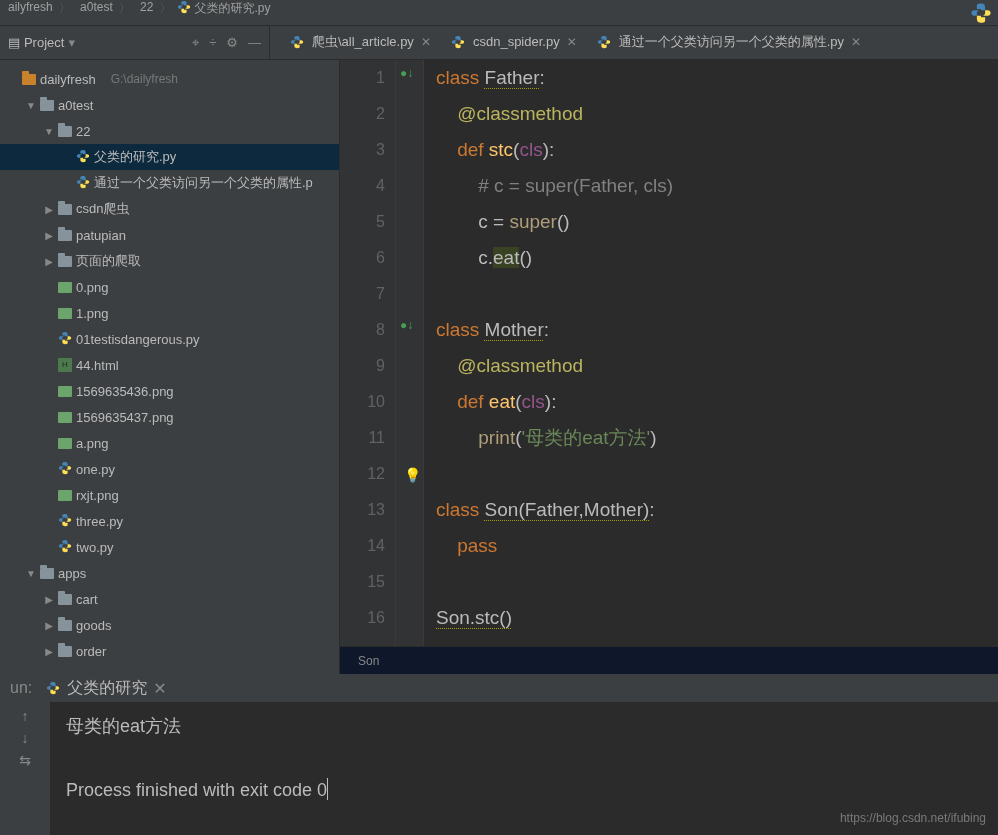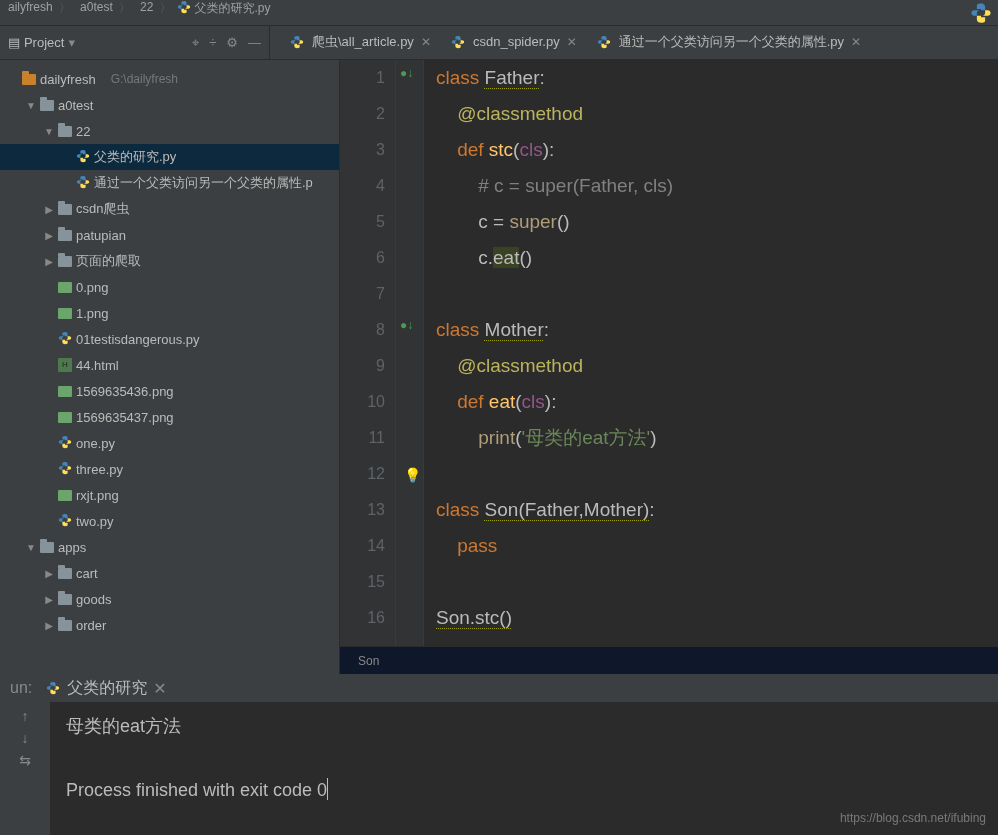--- a/index.html
+++ b/index.html
@@ -238,43 +238,50 @@
         <div class="tree-row" style="padding-left: 42px;">
           <span class="chev"></span>
           <span class="icon">
             <span class="img-icon"></span>
           </span>
           <span class="label">1569635437.png</span>
         </div>
         <div class="tree-row" style="padding-left: 42px;">
           <span class="chev"></span>
           <span class="icon">
+            <span class="img-icon"></span>
+          </span>
+          <span class="label">a.png</span>
+        </div>
+        <div class="tree-row" style="padding-left: 42px;">
+          <span class="chev"></span>
+          <span class="icon">
             <span><svg width="14" height="14" viewBox="0 0 16 16">
                 <path fill="#4584b6" d="M8 1c-3 0-3 1-3 2v2h3v1H3c-1 0-2 1-2 2s1 2 2 2h2V8c0-1 1-2 2-2h4V4c0-1 0-3-3-3z"></path>
                 <path fill="#ffde57" d="M8 15c3 0 3-1 3-2v-2H8v-1h5c1 0 2-1 2-2s-1-2-2-2h-2v2c0 1-1 2-2 2H5v2c0 1 0 3 3 3z"></path>
               </svg></span>
           </span>
           <span class="label">one.py</span>
         </div>
         <div class="tree-row" style="padding-left: 42px;">
           <span class="chev"></span>
           <span class="icon">
+            <span class="img-icon"></span>
+          </span>
+          <span class="label">rxjt.png</span>
+        </div>
+        <div class="tree-row" style="padding-left: 42px;">
+          <span class="chev"></span>
+          <span class="icon">
             <span><svg width="14" height="14" viewBox="0 0 16 16">
                 <path fill="#4584b6" d="M8 1c-3 0-3 1-3 2v2h3v1H3c-1 0-2 1-2 2s1 2 2 2h2V8c0-1 1-2 2-2h4V4c0-1 0-3-3-3z"></path>
                 <path fill="#ffde57" d="M8 15c3 0 3-1 3-2v-2H8v-1h5c1 0 2-1 2-2s-1-2-2-2h-2v2c0 1-1 2-2 2H5v2c0 1 0 3 3 3z"></path>
               </svg></span>
           </span>
           <span class="label">three.py</span>
-        </div>
-        <div class="tree-row" style="padding-left: 42px;">
-          <span class="chev"></span>
-          <span class="icon">
-            <span class="img-icon"></span>
-          </span>
-          <span class="label">rxjt.png</span>
         </div>
         <div class="tree-row" style="padding-left: 42px;">
           <span class="chev"></span>
           <span class="icon">
             <span><svg width="14" height="14" viewBox="0 0 16 16">
                 <path fill="#4584b6" d="M8 1c-3 0-3 1-3 2v2h3v1H3c-1 0-2 1-2 2s1 2 2 2h2V8c0-1 1-2 2-2h4V4c0-1 0-3-3-3z"></path>
                 <path fill="#ffde57" d="M8 15c3 0 3-1 3-2v-2H8v-1h5c1 0 2-1 2-2s-1-2-2-2h-2v2c0 1-1 2-2 2H5v2c0 1 0 3 3 3z"></path>
               </svg></span>
           </span>
           <span class="label">two.py</span>

